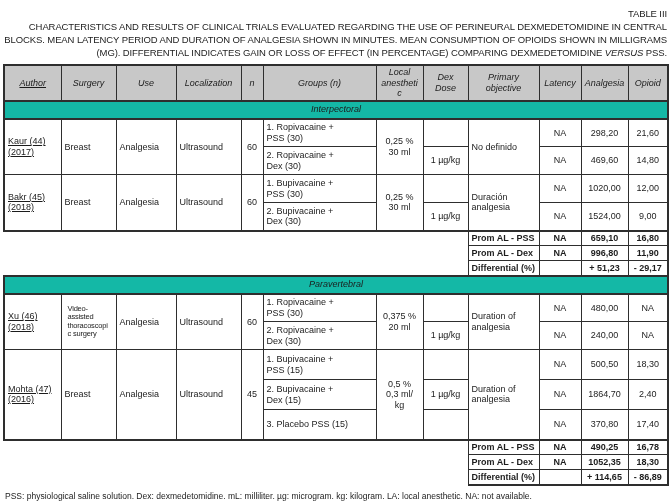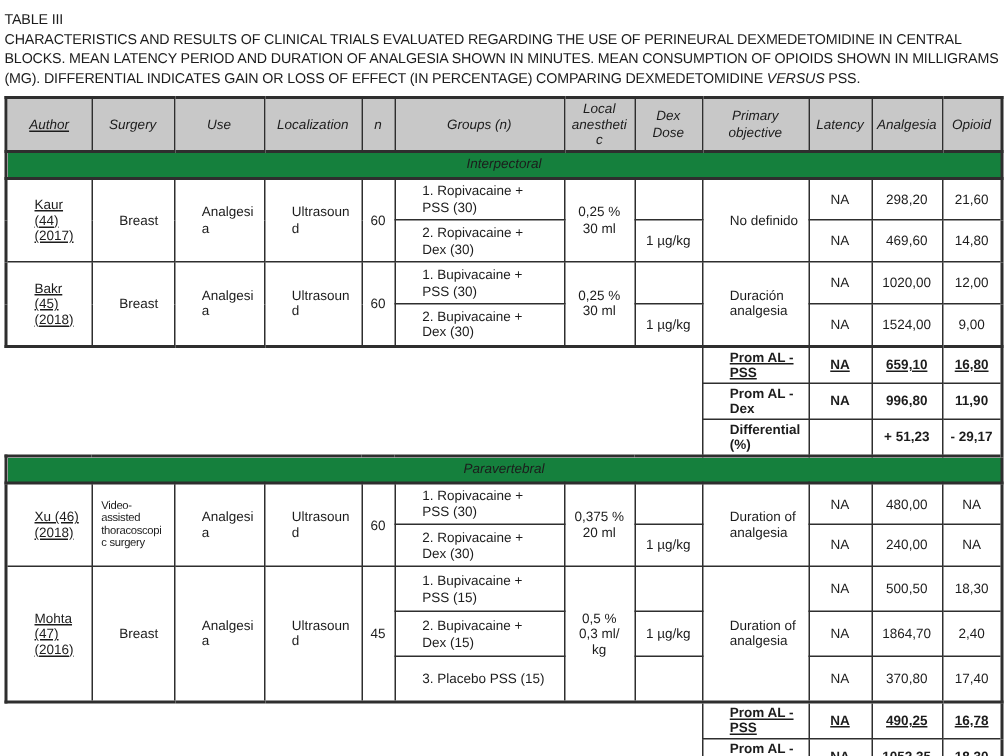--- a/index.html
+++ b/index.html
@@ -1,41 +1,41 @@
 <!DOCTYPE html>
 <html><head>
 <meta charset="utf-8">
 <style>
   html,body{margin:0;padding:0;background:#ffffff;color:#1c1c1c;
     font-family:"Liberation Sans",sans-serif;}
   .page{width:670px;height:504px;box-sizing:border-box;padding:7px 3px 0 3px;
     display:flex;flex-direction:column;}
-  .title-block{text-align:left;font-size:9.5px;line-height:13px;
+  .title-block{text-align:right;font-size:9.5px;line-height:13px;
     letter-spacing:-0.1px;margin-bottom:5px;}
   .title-block .caption i{font-style:italic;}
   table{border-collapse:collapse;table-layout:fixed;width:664px;}
   td,th{border:1px solid #2e2e2e;font-size:9px;line-height:10.5px;
     padding:1px 3px;vertical-align:middle;text-align:center;overflow:hidden;
     word-wrap:break-word;}
   th{background:#c8c8c8;font-style:italic;font-weight:normal;height:27px;
     border-top-width:2px;border-bottom-width:2px;}
-  .section-row td{background:#15803d;font-style:italic;height:14px;
+  .section-row td{background:#14b8a6;font-style:italic;height:14px;
     border-top-width:2px;border-bottom-width:2px;
     border-left-width:2px;border-right-width:2px;}
   .study-row{height:28px;}
   .study-row-3{height:30px;}
   .summary-row{height:15px;}
-  .l{text-align:left;padding-left:18px;}
+  .l{text-align:left;}
   .pre{white-space:pre-line;}
   .bold{font-weight:bold;}
   .blank{border:none;background:#ffffff;}
   .bl2{border-left-width:2px;text-decoration:underline;}
   .br2{border-right-width:2px;}
   .bb2{border-bottom-width:2px;}
-  .st2{border-top-width:2px;text-decoration:underline;}
+  .st2{border-top-width:2px;}
   .xs{font-size:7.5px;line-height:8.5px;letter-spacing:-0.2px;padding:1px 6px;}
   .footnote{font-size:8.5px;margin-top:5px;padding-left:2px;text-align:left;}
 </style>
 </head>
 <body>
 
 <div class="page">
 
   <div class="title-block">
     <div>TABLE III</div>
@@ -235,14 +235,15 @@
         <td colspan="8" class="blank"></td>
         <td class="l bold bb2">Differential (%)</td>
         <td class="bold bb2"></td>
         <td class="bold bb2">+ 114,65</td>
         <td class="bold br2 bb2">- 86,89</td>
       </tr>
 
     </tbody>
   </table>
 
+  <div class="footnote">PSS: physiological saline solution. Dex: dexmedetomidine. mL: milliliter. µg: microgram. kg: kilogram. LA: local anesthetic. NA: not available.</div>
 
 </div>
 
 </body></html>

